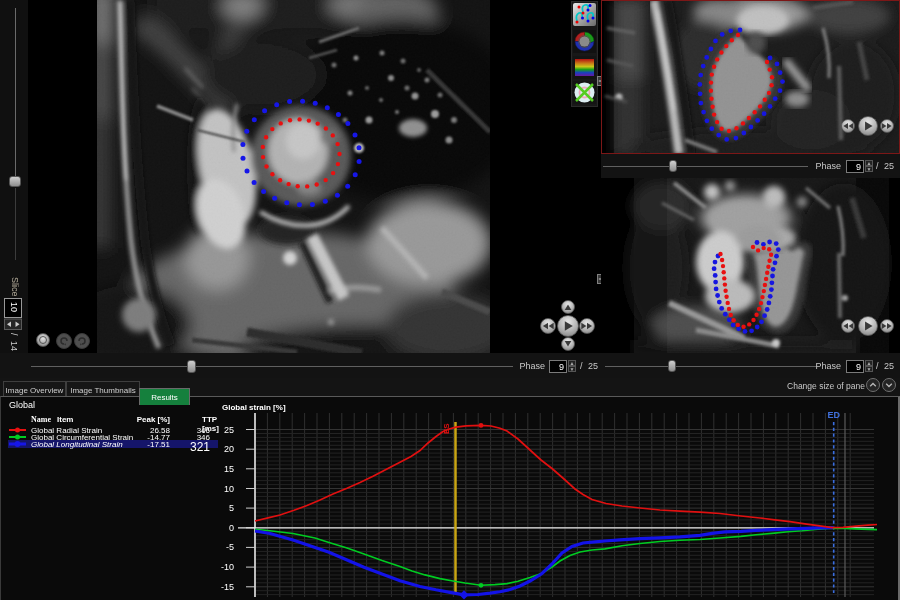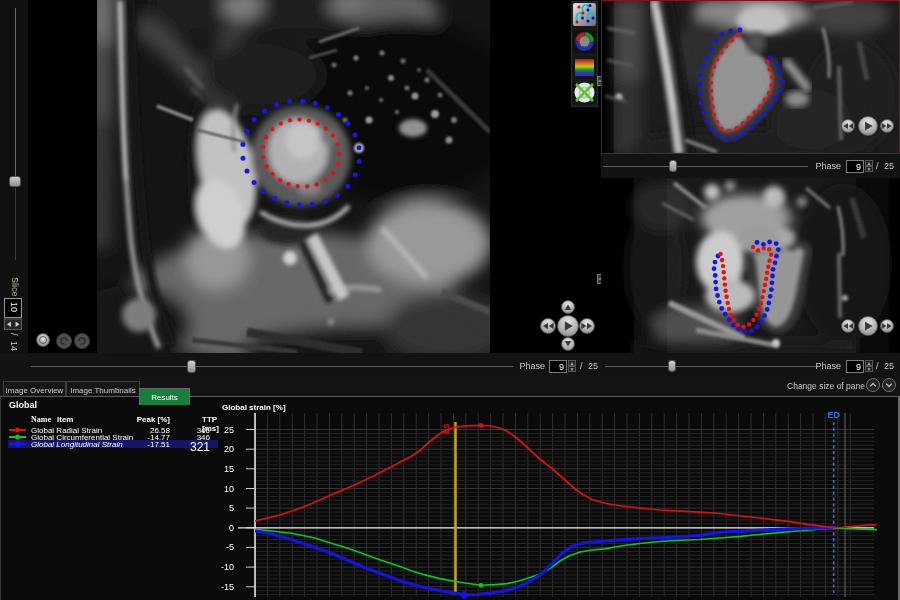--- a/index.html
+++ b/index.html
@@ -613,21 +613,21 @@
 <div class="abs lbl" style="left:760px;top:381px;width:105px;text-align:right;font-size:8.5px;">Change size of pane</div>
 <svg class="abs" style="left:865.5px;top:377.5px" width="15" height="15">
       <circle cx="7" cy="7" r="6.5" fill="#242424" stroke="#707070" stroke-width="1"></circle>
       <path d="M4.2,8.3 L7,5.5 L9.8,8.3" stroke="#b8b8b8" stroke-width="1.3" fill="none"></path>
     </svg>
 <svg class="abs" style="left:882px;top:377.5px" width="15" height="15">
       <circle cx="7" cy="7" r="6.5" fill="#242424" stroke="#707070" stroke-width="1"></circle>
       <path d="M4.2,5.7 L7,8.5 L9.8,5.7" stroke="#b8b8b8" stroke-width="1.3" fill="none"></path>
     </svg>
 <div class="abs" style="left:0;top:396px;width:900px;height:204px;background:#0a0a0a;border-top:1px solid #5a5a5a;border-left:1px solid #3a3a3a;border-right:2px solid #6a6a6a;"></div>
-<div class="abs" style="left:9px;top:400px;color:#fff;font-size:9px;font-weight:bold;">Global</div>
+<div class="abs" style="left:9px;top:400px;color:#fff;font-size:9px;font-weight:normal;">Global</div>
 <div class="abs" style="left:9px;top:415px;color:#fff;font-size:8px;font-weight:bold;margin-left:48px;">Item</div>
 <div class="abs" style="left:31px;top:415px;color:#fff;font-size:8px;font-weight:bold;font-family:Liberation Serif, serif;">Name</div>
 <div class="abs" style="left:120px;top:415px;width:50px;text-align:right;color:#fff;font-size:8px;font-weight:bold;">Peak [%]</div>
 <div class="abs" style="left:165px;top:415px;width:45px;text-align:right;color:#fff;font-size:8px;font-weight:bold;padding-left:37px;">TTP [ms]</div>
 <svg class="abs" style="left:9px;top:425.5px" width="17" height="8">
       <line x1="0" y1="4" x2="17" y2="4" stroke="#e81010" stroke-width="2"></line>
       <circle cx="8.5" cy="4" r="2.5" fill="#e81010"></circle>
     </svg>
 <div class="abs" style="left:31px;top:425.5px;color:#fff;font-size:8px;">Global Radial Strain</div>
 <div class="abs" style="left:120px;top:425.5px;width:50px;text-align:right;color:#fff;font-size:8px;">26.58</div>

